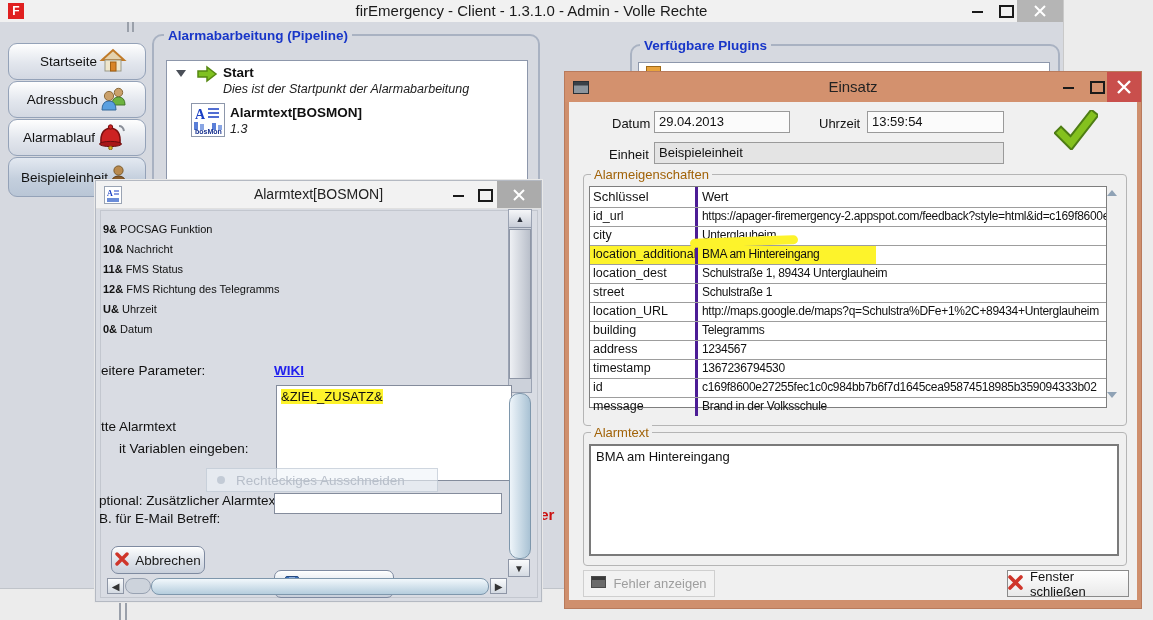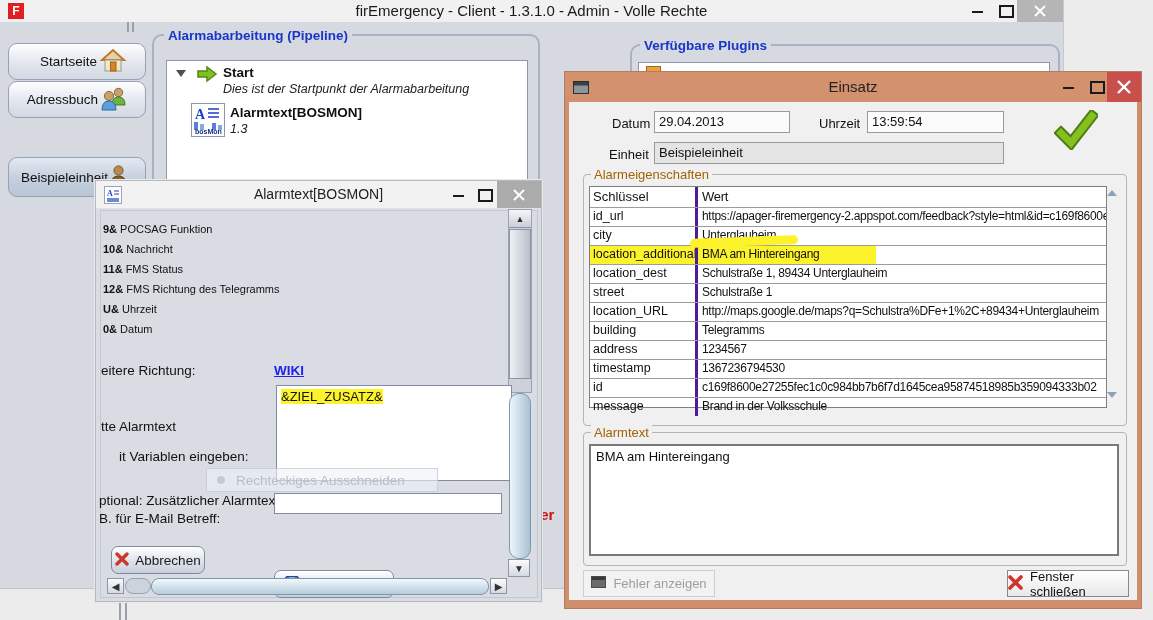--- a/index.html
+++ b/index.html
@@ -118,20 +118,32 @@
       <span class="lbl">Adressbuch</span>
       <span>
         <svg width="27" height="25" viewBox="0 0 27 25">
           <circle cx="18.5" cy="6.5" r="4.2" fill="#caa06a" stroke="#8a6a3a"></circle>
           <path d="M12 19 Q12 11 18.5 11 Q25 11 25 19 Z" fill="#6cb33f" stroke="#44772a"></path>
           <circle cx="9" cy="10" r="4.6" fill="#caa06a" stroke="#8a6a3a"></circle>
           <path d="M2 24 Q2 15 9 15 Q16 15 16 24 Z" fill="#5aa0e0" stroke="#35689a"></path>
         </svg>
       </span>
     </div>
+    <div class="abs sbtn" style="top:119px;">
+      <span class="lbl">Alarmablauf</span>
+      <span>
+        <svg width="30" height="28" viewBox="0 0 30 28">
+          <path d="M22 4 Q26 4 27 9" fill="none" stroke="#8a8f98" stroke-width="2"></path>
+          <path d="M4 21 Q3 7 13.5 6 Q24 7 23 21 Z" fill="#cc2222" stroke="#7a1010" stroke-width="1.5"></path>
+          <circle cx="13.5" cy="5" r="2.2" fill="#cc2222" stroke="#7a1010"></circle>
+          <ellipse cx="13.5" cy="22" rx="11" ry="2.6" fill="#a81818" stroke="#6a0e0e"></ellipse>
+          <circle cx="13.5" cy="26" r="1.8" fill="#d8b020" stroke="#8a6a10"></circle>
+        </svg>
+      </span>
+    </div>
     <div class="abs sbtn sel" style="top:157px;height:40px;">
       <span class="lbl">Beispieleinheit</span>
       <span>
         <svg width="17" height="21" viewBox="0 0 17 21">
           <circle cx="8.5" cy="5.5" r="4.6" fill="#b98a4e" stroke="#7a5a2a"></circle>
           <path d="M1 20 Q1 11 8.5 11 Q16 11 16 20 Z" fill="#8a5c2a" stroke="#5c3c18"></path>
         </svg>
       </span>
     </div>
 
@@ -207,29 +219,29 @@
     <div class="abs paramline" style="left:7px;top:82px;"><b>11&amp;</b><span> FMS Status</span></div>
     <div class="abs paramline" style="left:7px;top:102px;"><b>12&amp;</b><span> FMS Richtung des Telegramms</span></div>
     <div class="abs paramline" style="left:7px;top:122px;"><b>U&amp;</b><span> Uhrzeit</span></div>
     <div class="abs paramline" style="left:7px;top:142px;"><b>0&amp;</b><span> Datum</span></div>
 
     <div class="abs metalsb" style="left:412px;top:28px;height:184px;">
       <div class="metalbtn">▲</div>
       <div class="metalthumb" style="height:150px;margin-top:1px;"></div>
     </div>
 
-    <div class="abs boslabel" style="left:5px;top:182px;">eitere Richtung:</div>
+    <div class="abs boslabel" style="left:5px;top:182px;">eitere Parameter:</div>
     <a class="abs wiki" style="left:178px;top:182px;">WIKI</a>
 
     <div class="abs bostext" style="left:180px;top:204px;width:236px;height:96px;">
       <span class="hl-yellow">&amp;ZIEL_ZUSATZ&amp;</span>
     </div>
 
     <div class="abs boslabel" style="left:5px;top:238px;">tte Alarmtext</div>
-    <div class="abs boslabel" style="left:5px;top:268px;padding-left:18px;">it Variablen eingeben:</div>
+    <div class="abs boslabel" style="left:5px;top:260px;padding-left:18px;">it Variablen eingeben:</div>
 
     <div class="abs ghostbtn" style="left:110px;top:287px;width:232px;height:24px;">
       <span class="ghostdot"></span>
       <span>Rechteckiges Ausschneiden</span>
     </div>
 
     <div class="abs boslabel" style="left:3px;top:312px;">ptional: Zusätzlicher Alarmtext</div>
     <div class="abs boslabel" style="left:3px;top:330px;">B. für E-Mail Betreff:</div>
     <input class="abs bostext" style="left: 178px; top: 312px; width: 228px; height: 21px;" value="">
 

